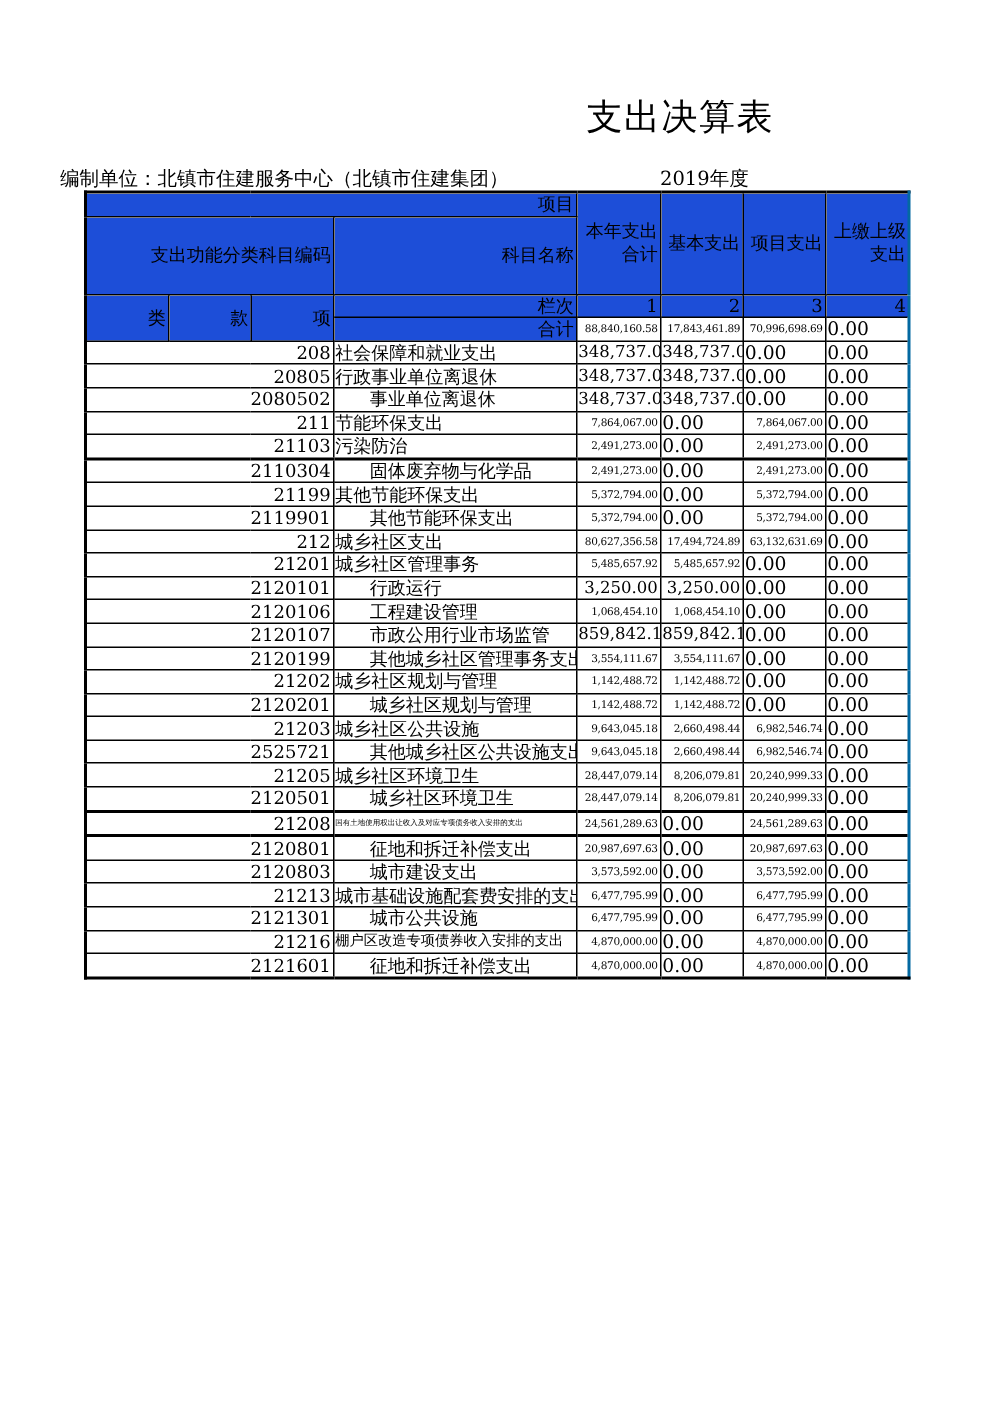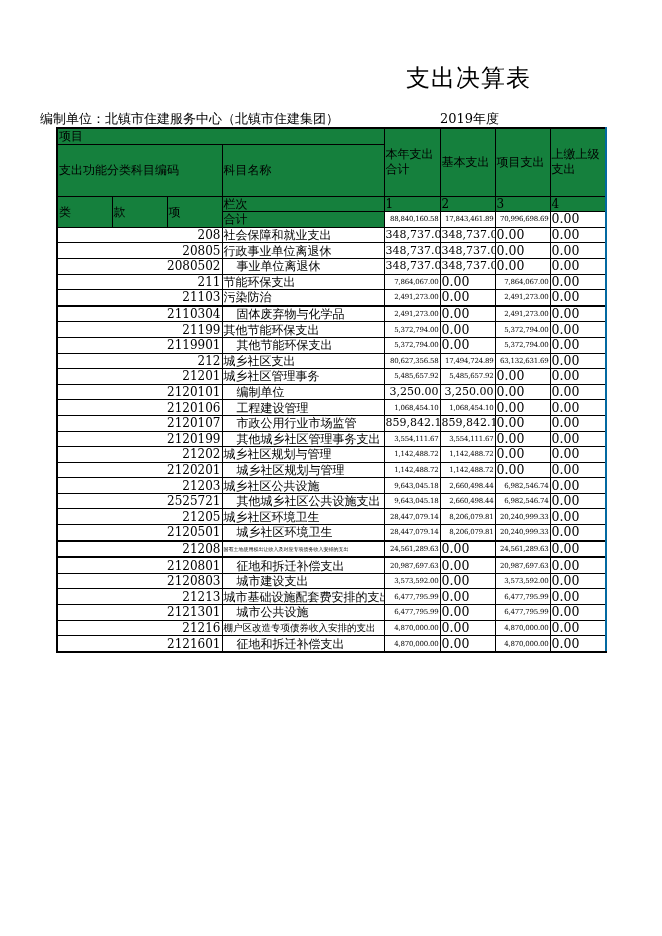--- a/index.html
+++ b/index.html
@@ -1,28 +1,28 @@
 <!DOCTYPE html>
 <html><head>
 <meta charset="utf-8">
 <style>
   html, body { margin:0; padding:0; background:#ffffff; }
   body { width:662px; height:936px; position:relative; overflow:hidden;
          font-family:"DejaVu Serif","Liberation Serif",serif; color:#000; }
-  .title { position:absolute; left:406px; top:62px; font-size:24px; letter-spacing:1px; }
+  .title { position:absolute; left:391px; top:62px; font-size:24px; letter-spacing:1px; }
   .unit { position:absolute; left:40px; top:110px; font-size:13px; }
   .year { position:absolute; left:440px; top:110px; font-size:13px; }
   table { position:absolute; left:56px; top:127px; border-collapse:collapse; table-layout:fixed; width:549px; }
   td { border:1px solid #000; padding:0 1px; height:14.6px; line-height:14px; font-size:12px;
        white-space:nowrap; overflow:hidden; }
-  .hd { background:#15803d; text-align:left; font-size:12px; }
+  .hd { background:#1d4ed8; text-align:right; font-size:12px; }
   .hd.big { font-size:12px; line-height:15px; }
   .code { text-align:right; }
   .name { text-align:left; }
-  .ind { padding-left:14px; }
+  .ind { padding-left:24px; }
   .num { text-align:right; font-size:11px; }
   .sm { font-size:7px; letter-spacing:-0.2px; }
   .tiny { font-size:5px; }
   .xs { font-size:9.5px; }
   .zero { text-align:left; font-size:12.5px; }
   .outer-top td { border-top:2px solid #000; }
   tr.thick td { border-top:2px solid #000; }
   td.lb { border-left:2px solid #000; }
   td.rb { border-right:2px solid #0369a1; }
   tr.last td { border-bottom:2px solid #000; }
@@ -149,21 +149,21 @@
       <tr>
         <td class="code lb" colspan="3">21201</td>
         <td class="name">城乡社区管理事务</td>
         <td class="num sm">5,485,657.92</td>
         <td class="num sm">5,485,657.92</td>
         <td class="zero">0.00</td>
         <td class="zero rb">0.00</td>
       </tr>
       <tr>
         <td class="code lb" colspan="3">2120101</td>
-        <td class="name ind">编制单位</td>
+        <td class="name ind">行政运行</td>
         <td class="num">3,250.00</td>
         <td class="num">3,250.00</td>
         <td class="zero">0.00</td>
         <td class="zero rb">0.00</td>
       </tr>
       <tr>
         <td class="code lb" colspan="3">2120106</td>
         <td class="name ind">工程建设管理</td>
         <td class="num sm">1,068,454.10</td>
         <td class="num sm">1,068,454.10</td>

